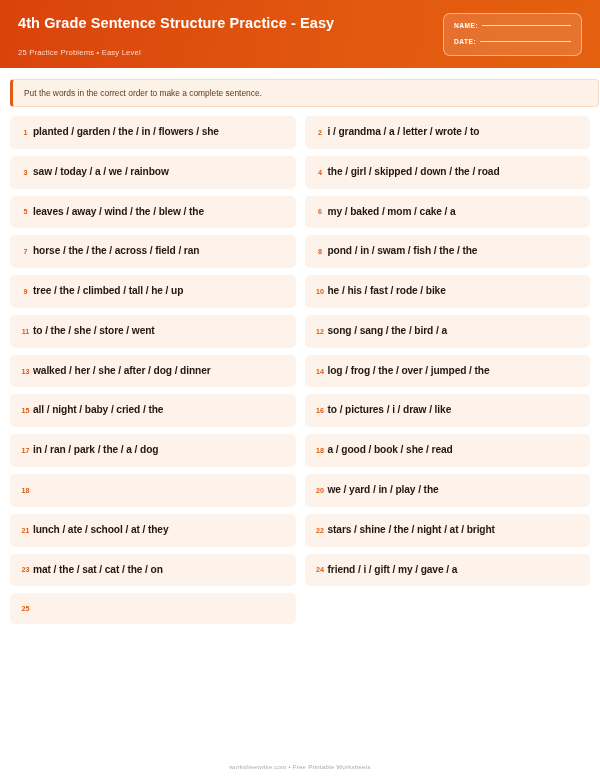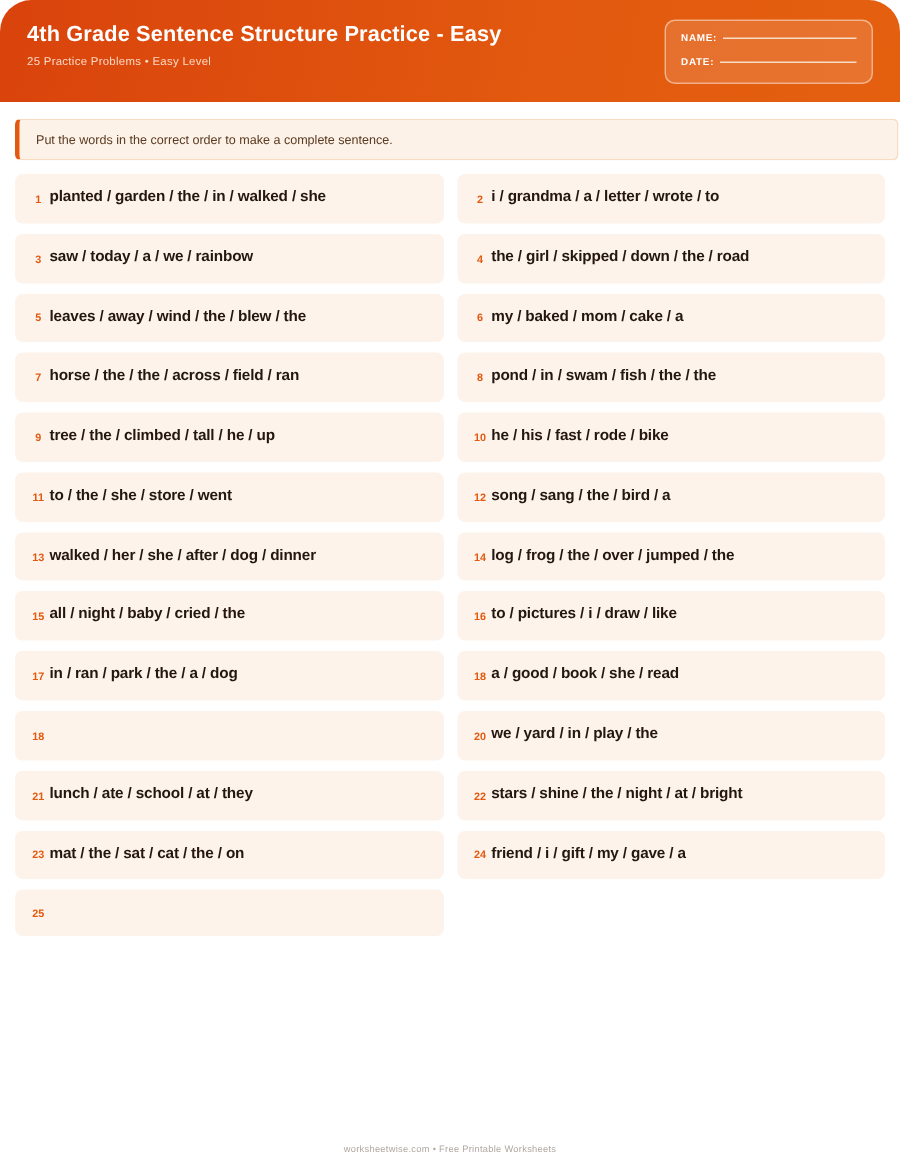--- a/index.html
+++ b/index.html
@@ -8,21 +8,20 @@
     height: 776px;
     background: #ffffff;
     font-family: "Liberation Sans", sans-serif;
   }
   .page {
     width: 600px;
     height: 776px;
     position: relative;
     background: #ffffff;
     overflow: hidden;
-    border-radius: 21px;
   }
 
   
   .header {
     background: #de4c0d;
     background: linear-gradient(100deg, #d9430c 0%, #e2590f 60%, #e4600f 100%);
     height: 68px;
     padding: 13px 18px 0 18px;
     display: flex;
     justify-content: space-between;
@@ -33,21 +32,21 @@
   .worksheet-title {
     color: #ffffff;
     font-size: 14.5px;
     font-weight: bold;
     letter-spacing: 0.1px;
     line-height: 1.2;
   }
   .worksheet-sub {
     color: #fbd9c4;
     font-size: 7.6px;
-    margin-top: 4px;
+    margin-top: 16px;
     letter-spacing: 0.2px;
   }
   .namebox {
     background: rgba(255,255,255,0.13);
     border: 1px solid rgba(255,255,255,0.45);
     border-radius: 7px;
     width: 139px;
     height: 43px;
     padding: 8px 10px 0 10px;
   }
@@ -146,21 +145,21 @@
       </div>
     </div>
   </div>
 
   <div class="instruction">Put the words in the correct order to make a complete sentence.</div>
 
   <div class="grid">
 
     <div class="problem">
       <span class="pnum">1</span>
-      <span class="ptext">planted / garden / the / in / walked / she</span>
+      <span class="ptext">planted / garden / the / in / flowers / she</span>
     </div>
     <div class="problem">
       <span class="pnum">2</span>
       <span class="ptext">i / grandma / a / letter / wrote / to</span>
     </div>
 
     <div class="problem">
       <span class="pnum">3</span>
       <span class="ptext">saw / today / a / we / rainbow</span>
     </div>

